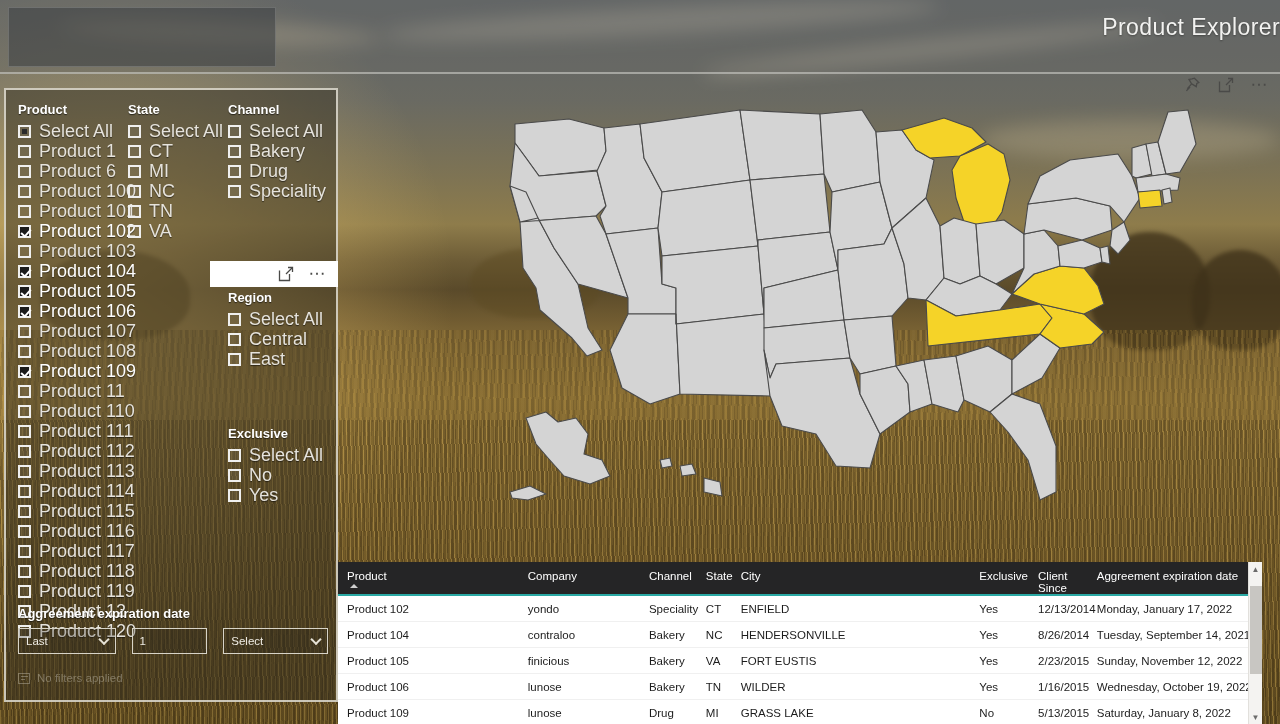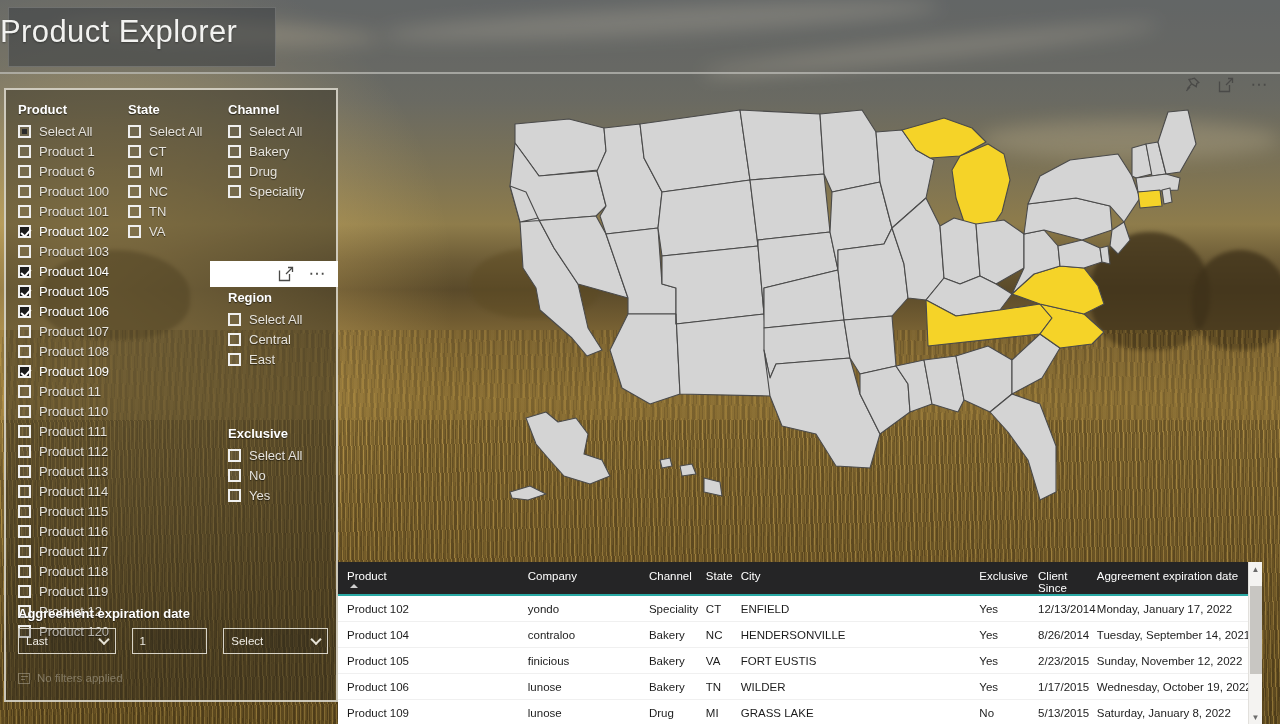--- a/index.html
+++ b/index.html
@@ -96,22 +96,22 @@
   }
   .header-logo-box {
     position: absolute;
     left: 8px; top: 7px; width: 268px; height: 60px;
     background: rgba(58,62,66,.55);
     border: 1px solid rgba(170,170,165,.35);
   }
   .report-title {
     position: absolute;
     left: 0; right: 0; top: 14px;
-    text-align: left;
-    font-size: 31px;
+    text-align: right;
+    font-size: 23px;
     font-weight: 300;
     color: #f2f2f0;
     letter-spacing: .4px;
     text-shadow: 0 1px 2px rgba(0,0,0,.35);
   }
 
   
   .visual-header-icons {
     position: absolute;
     right: 10px; top: 72px;
@@ -174,21 +174,21 @@
     transform: rotate(42deg);
   }
   .chk.partial::after {
     content: "";
     position: absolute;
     left: 2px; top: 2px;
     width: 5px; height: 5px;
     background: #2a2a2a;
   }
   .chk-label {
-    font-size: 13px;
+    font-size: 18px;
     color: #e6e3dc;
     text-shadow: 0 1px 1px rgba(0,0,0,.55);
     white-space: nowrap;
   }
   .chk-row.on .chk-label { color: #ffffff; }
 
   
   .col-product {
     position: absolute;
     left: 12px; top: 12px; width: 110px;
@@ -779,21 +779,21 @@
           <div class="c-since">2/23/2015</div>
           <div class="c-exp">Sunday, November 12, 2022</div>
         </div>
         <div class="tbl-row">
           <div class="c-prod">Product 106</div>
           <div class="c-comp">lunose</div>
           <div class="c-chan">Bakery</div>
           <div class="c-state">TN</div>
           <div class="c-city">WILDER</div>
           <div class="c-excl">Yes</div>
-          <div class="c-since">1/17/2015</div>
+          <div class="c-since">1/16/2015</div>
           <div class="c-exp">Wednesday, October 19, 2022</div>
         </div>
         <div class="tbl-row">
           <div class="c-prod">Product 109</div>
           <div class="c-comp">lunose</div>
           <div class="c-chan">Drug</div>
           <div class="c-state">MI</div>
           <div class="c-city">GRASS LAKE</div>
           <div class="c-excl">No</div>
           <div class="c-since">5/13/2015</div>

